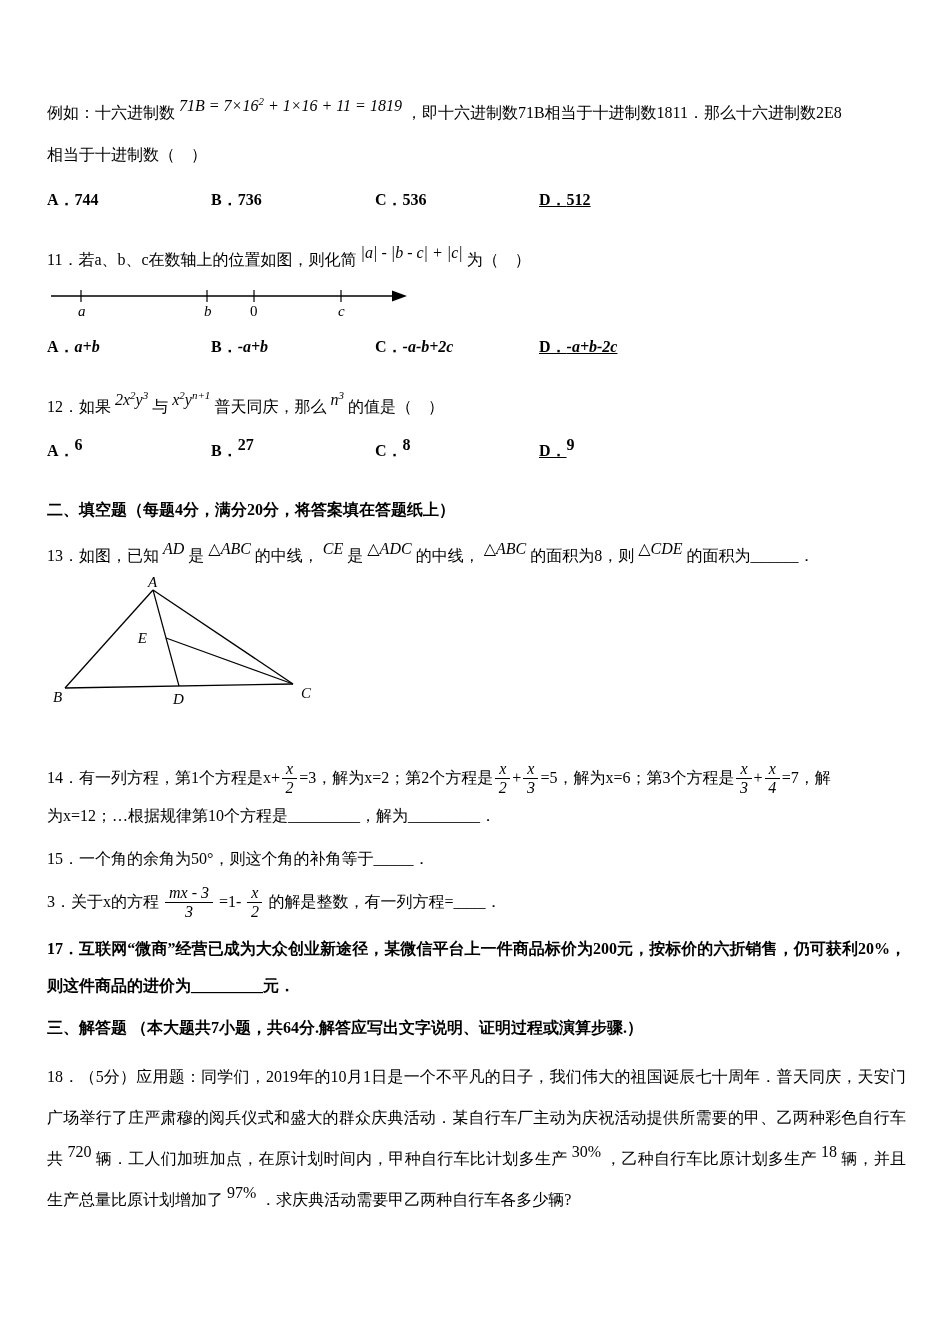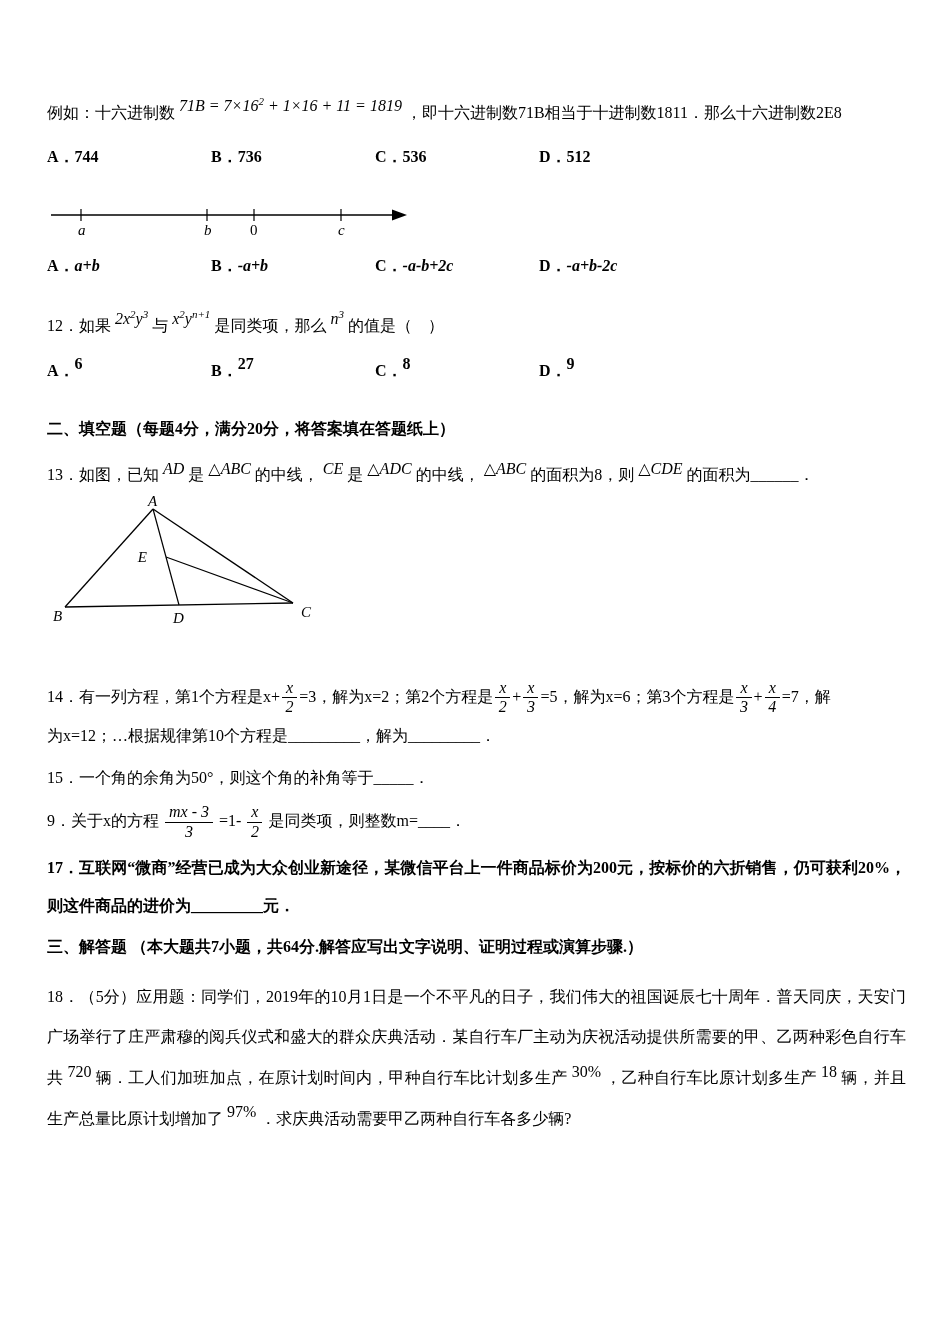--- a/index.html
+++ b/index.html
@@ -9,21 +9,21 @@
     color:#000;
     font-family:"Liberation Serif","DejaVu Serif",serif;
     font-size:16px;
   }
   .page { padding:96px 44px 40px 47px; }
   .para { line-height:2.15; margin-bottom:8px; text-align:justify; }
   .tight { margin-bottom:2px; }
   .sec { font-weight:bold; margin:6px 0 14px 0; line-height:1.9; }
   .options { display:flex; margin:12px 0 28px 0; font-weight:bold; line-height:1.9; }
   .opt { width:164px; white-space:nowrap; }
-  .opt:last-child { width:auto; }
+  .opt:last-child { width:auto;text-decoration:underline; }
   .optexpr { font-style:italic; }
   .math { font-family:"Liberation Serif","DejaVu Serif",serif; font-style:italic; }
   .upr { font-style:normal; }
   .raised { position:relative; top:-0.42em; display:inline-block; font-family:"Liberation Serif","DejaVu Serif",serif; }
   sup.e { font-size:11px; vertical-align:super; line-height:0; font-style:italic; }
   .frac { display:inline-block; vertical-align:middle; text-align:center; line-height:1.15;
           font-family:"Liberation Serif","DejaVu Serif",serif; font-style:italic; margin:0 2px; }
   .frac .num { display:block; border-bottom:1px solid #000; padding:0 4px; }
   .frac .den { display:block; }
   .fig { display:block; margin:4px 0 10px 2px; }
@@ -36,27 +36,33 @@
 </head>
 <body>
 
 <div class="page">
 
   <p class="para">
     <span>例如：十六进制数</span>
     <span class="raised math"><span>71B</span><span> = 7×16</span><sup class="e">2</sup><span> + 1×16 + 11 = 1819</span></span>
     <span>，即十六进制数71B相当于十进制数1811．那么十六进制数2E8</span>
   </p>
+  <p class="para">相当于十进制数（　）</p>
   <div class="options">
     <span class="opt"><span>A．</span><span>744</span></span>
     <span class="opt"><span>B．</span><span>736</span></span>
     <span class="opt"><span>C．</span><span>536</span></span>
     <span class="opt"><span>D．</span><span>512</span></span>
   </div>
 
+  <p class="para tight">
+    <span>11．若a、b、c在数轴上的位置如图，则化简</span>
+    <span class="raised math">|a| - |b - c| + |c|</span>
+    <span>为（　）</span>
+  </p>
   <svg class="fig" width="360" height="38" viewBox="0 0 360 38">
     <line x1="2" y1="14" x2="346" y2="14" stroke="#000" stroke-width="1.6"></line>
     <polygon points="358,14 343,8.5 343,19.5" fill="#000"></polygon>
     <line x1="32" y1="8" x2="32" y2="20" stroke="#000" stroke-width="1.2"></line>
     <line x1="158" y1="8" x2="158" y2="20" stroke="#000" stroke-width="1.2"></line>
     <line x1="205" y1="8" x2="205" y2="20" stroke="#000" stroke-width="1.2"></line>
     <line x1="292" y1="8" x2="292" y2="20" stroke="#000" stroke-width="1.2"></line>
     <text class="svgit" x="29" y="34" font-size="15">a</text>
     <text class="svgit" x="155" y="34" font-size="15">b</text>
     <text x="201" y="34" font-size="15">0</text>
@@ -67,21 +73,21 @@
     <span class="opt"><span>B．</span><span class="optexpr">-a+b</span></span>
     <span class="opt"><span>C．</span><span class="optexpr">-a-b+2c</span></span>
     <span class="opt"><span>D．</span><span class="optexpr">-a+b-2c</span></span>
   </div>
 
   <p class="para">
     <span>12．如果</span>
     <span class="raised math"><span>2x</span><sup class="e">2</sup><span>y</span><sup class="e">3</sup></span>
     <span>与</span>
     <span class="raised math"><span>x</span><sup class="e">2</sup><span>y</span><sup class="e">n+1</sup></span>
-    <span>是同类项，那么</span>
+    <span>普天同庆，那么</span>
     <span class="raised math"><span>n</span><sup class="e">3</sup></span>
     <span>的值是（　）</span>
   </p>
   <div class="options">
     <span class="opt"><span>A．</span><span class="raised upr">6</span></span>
     <span class="opt"><span>B．</span><span class="raised upr">27</span></span>
     <span class="opt"><span>C．</span><span class="raised upr">8</span></span>
     <span class="opt"><span>D．</span><span class="raised upr">9</span></span>
   </div>
 
@@ -116,25 +122,25 @@
   </svg>
 
   <p class="para tight">
     <span>14．有一列方程，第1个方程是x+</span><span class="frac"><span class="num">x</span><span class="den">2</span></span><span>=3，解为x=2；第2个方程是</span><span class="frac"><span class="num">x</span><span class="den">2</span></span><span>+</span><span class="frac"><span class="num">x</span><span class="den">3</span></span><span>=5，解为x=6；第3个方程是</span><span class="frac"><span class="num">x</span><span class="den">3</span></span><span>+</span><span class="frac"><span class="num">x</span><span class="den">4</span></span><span>=7，解</span>
   </p>
   <p class="para">为x=12；…根据规律第10个方程是_________，解为_________．</p>
 
   <p class="para">15．一个角的余角为50°，则这个角的补角等于_____．</p>
 
   <p class="para">
-    <span>9．关于x的方程</span>
+    <span>3．关于x的方程</span>
     <span class="frac"><span class="num">mx - 3</span><span class="den">3</span></span>
     <span>=1-</span>
     <span class="frac"><span class="num">x</span><span class="den">2</span></span>
-    <span>是同类项，则整数m=____．</span>
+    <span>的解是整数，有一列方程=____．</span>
   </p>
 
   <p class="para q17">17．互联网“微商”经营已成为大众创业新途径，某微信平台上一件商品标价为200元，按标价的六折销售，仍可获利20%，则这件商品的进价为_________元．</p>
 
   <p class="sec">三、解答题 （本大题共7小题，共64分.解答应写出文字说明、证明过程或演算步骤.）</p>
 
   <p class="para q18">
     <span>18．（5分）应用题：同学们，2019年的10月1日是一个不平凡的日子，我们伟大的祖国诞辰七十周年．普天同庆，天安门广场举行了庄严肃穆的阅兵仪式和盛大的群众庆典活动．某自行车厂主动为庆祝活动提供所需要的甲、乙两种彩色自行车共</span>
     <span class="raised upr">720</span>
     <span>辆．工人们加班加点，在原计划时间内，甲种自行车比计划多生产</span>

